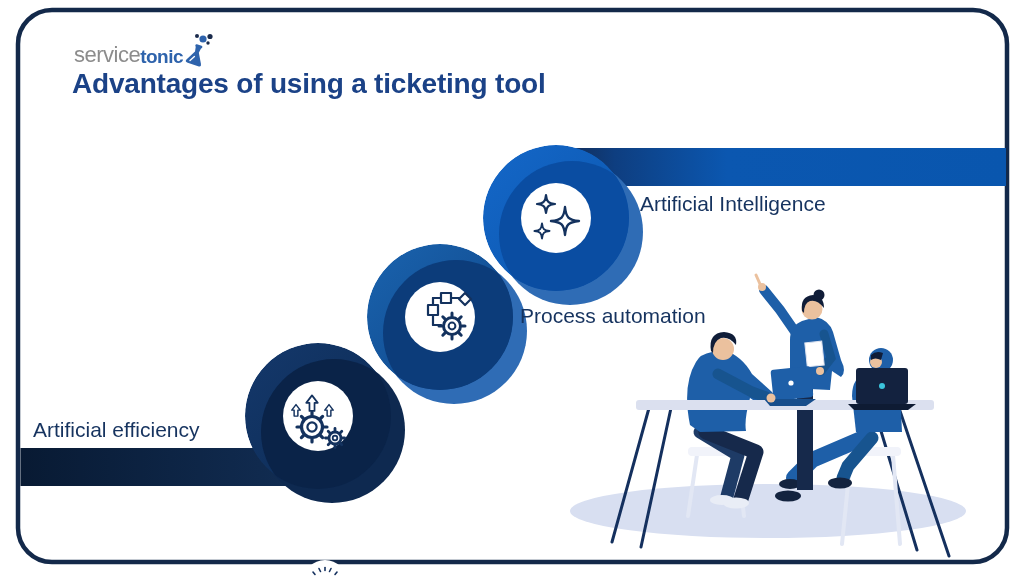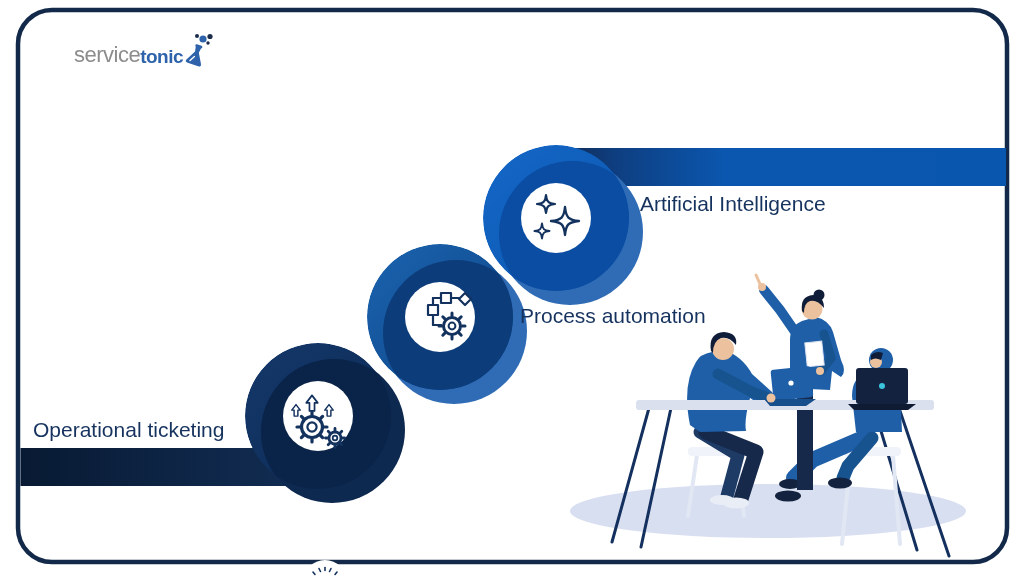--- a/index.html
+++ b/index.html
@@ -249,18 +249,19 @@
       <rect x="-3.6" y="-10.5" width="7.2" height="2.6" rx="1.2" fill="#2E63AC"></rect>
       <line x1="-1" y1="2" x2="-4" y2="7" stroke="#ffffff" stroke-width="1.4" stroke-linecap="round"></line>
     </g>
     <circle cx="19" cy="6" r="3.6" fill="#2E63AC"></circle>
     <circle cx="26" cy="3.5" r="2.6" fill="#1A2B4C"></circle>
     <circle cx="13" cy="3" r="2" fill="#1A2B4C"></circle>
     <circle cx="24" cy="10" r="1.7" fill="#1A2B4C"></circle>
   </svg>
 </div>
 
-
-<div class="step-label lbl-op">Operational ticketing</div>
+<div class="title">Advantages of using a ticketing tool</div>
+
+<div class="step-label lbl-op">Artificial efficiency</div>
 <div class="step-label lbl-pa">Process automation</div>
 <div class="step-label lbl-ai">Artificial Intelligence</div>
 
 </div>
 
 </body></html>

